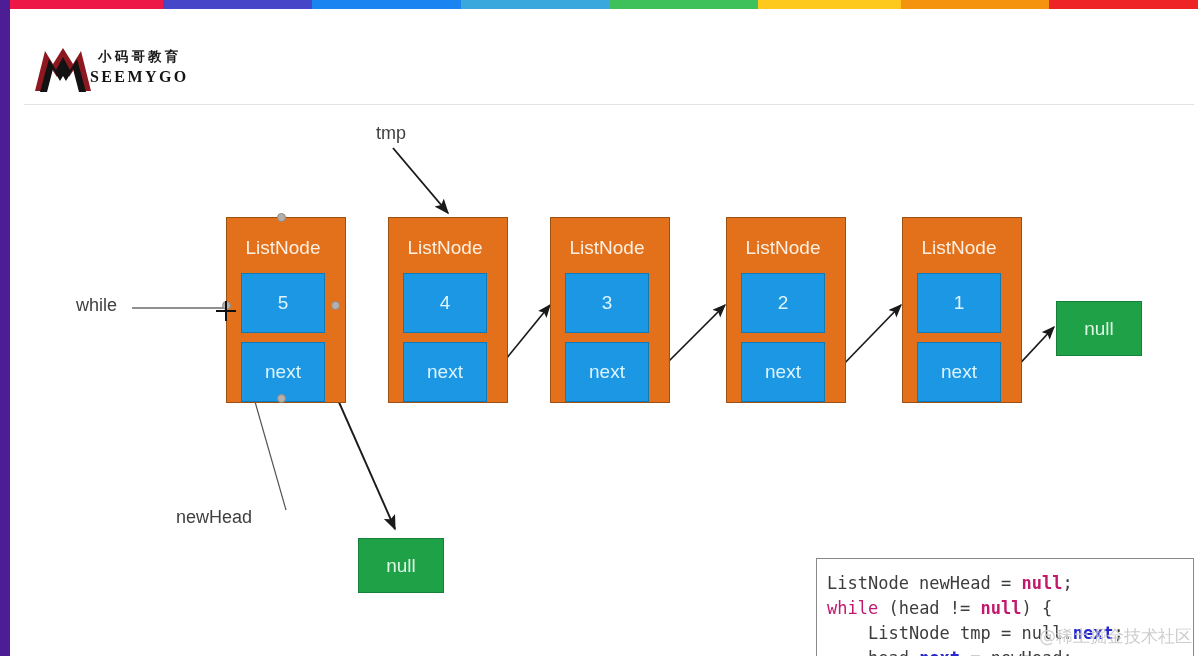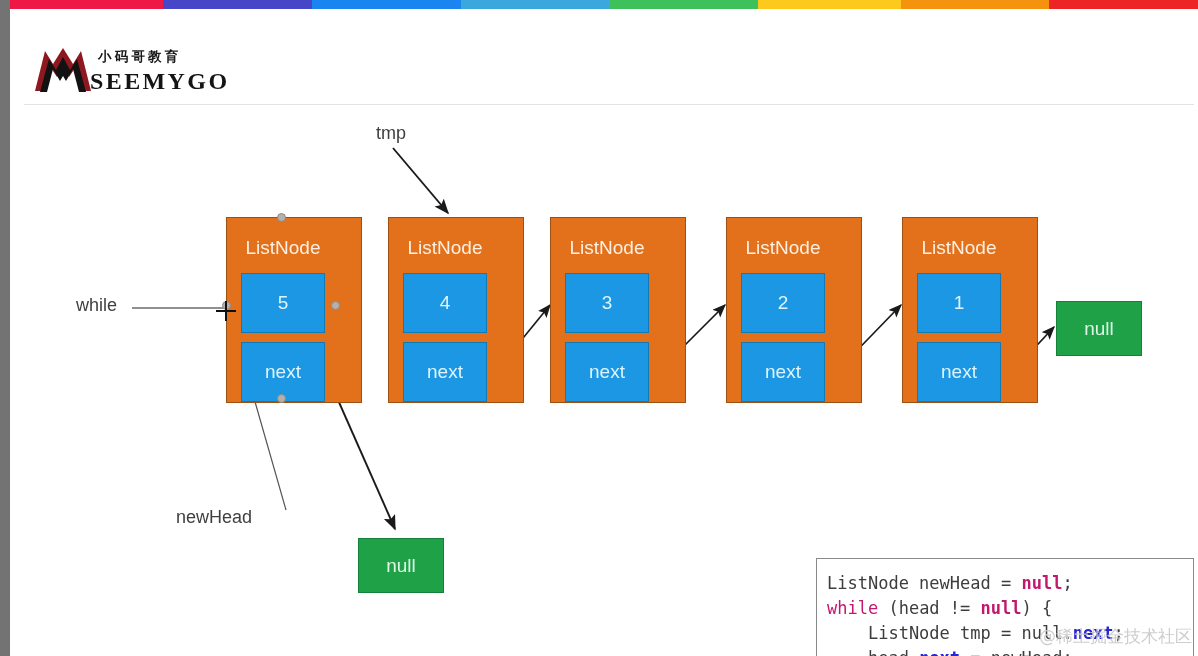--- a/index.html
+++ b/index.html
@@ -5,21 +5,21 @@
   * { box-sizing: border-box; margin: 0; padding: 0; }
   html, body {
     width: 1198px; height: 656px;
     background: #d8d8d8;
     font-family: "Liberation Sans", sans-serif;
     overflow: hidden;
   }
   #slide-root {
     position: relative;
     width: 1198px; height: 656px;
-    background: #737373;
+    background: #4c1d95;
   }
   
   #slide-canvas {
     position: absolute;
     left: 10px; top: 0px;
     width: 1188px; height: 656px;
     background: #ffffff;
     overflow: hidden;
   }
   
@@ -50,39 +50,39 @@
   #logo svg { display: block; }
   .logo-cn {
     position: absolute; left: 66px; top: 3px;
     font-family: "DejaVu Sans", sans-serif;
     font-size: 13.5px; font-weight: 700; color: #1a1a1a;
     letter-spacing: 3.2px; white-space: nowrap;
   }
   .logo-en {
     position: absolute; left: 58px; top: 23px;
     font-family: "Liberation Serif", serif;
-    font-size: 24px; font-weight: 700; color: #141414;
+    font-size: 16px; font-weight: 700; color: #141414;
     letter-spacing: 2.4px; white-space: nowrap;
   }
 
   #slide-title {
     position: absolute; left: 205px; top: 32px;
     font-family: "DejaVu Sans", sans-serif;
     font-size: 43px; font-weight: 700; color: #3a3a3a;
     letter-spacing: 1px; white-space: nowrap;
   }
 
   
   #diagram { position: absolute; left: 0; top: 105px; width: 1188px; height: 551px; }
   #wires { position: absolute; left: 0; top: 0; width: 1188px; height: 551px; }
 
   
   .node {
     position: absolute;
-    width: 136px; height: 186px;
+    width: 120px; height: 186px;
     background: #E3701A;
     border: 1px solid #9c5113;
   }
   .node-title {
     position: absolute; left: 0; top: 19px; width: 112px;
     text-align: center;
     font-size: 19px; color: #fdf0e2;
     font-family: "Liberation Sans", sans-serif;
   }
   .cell {

